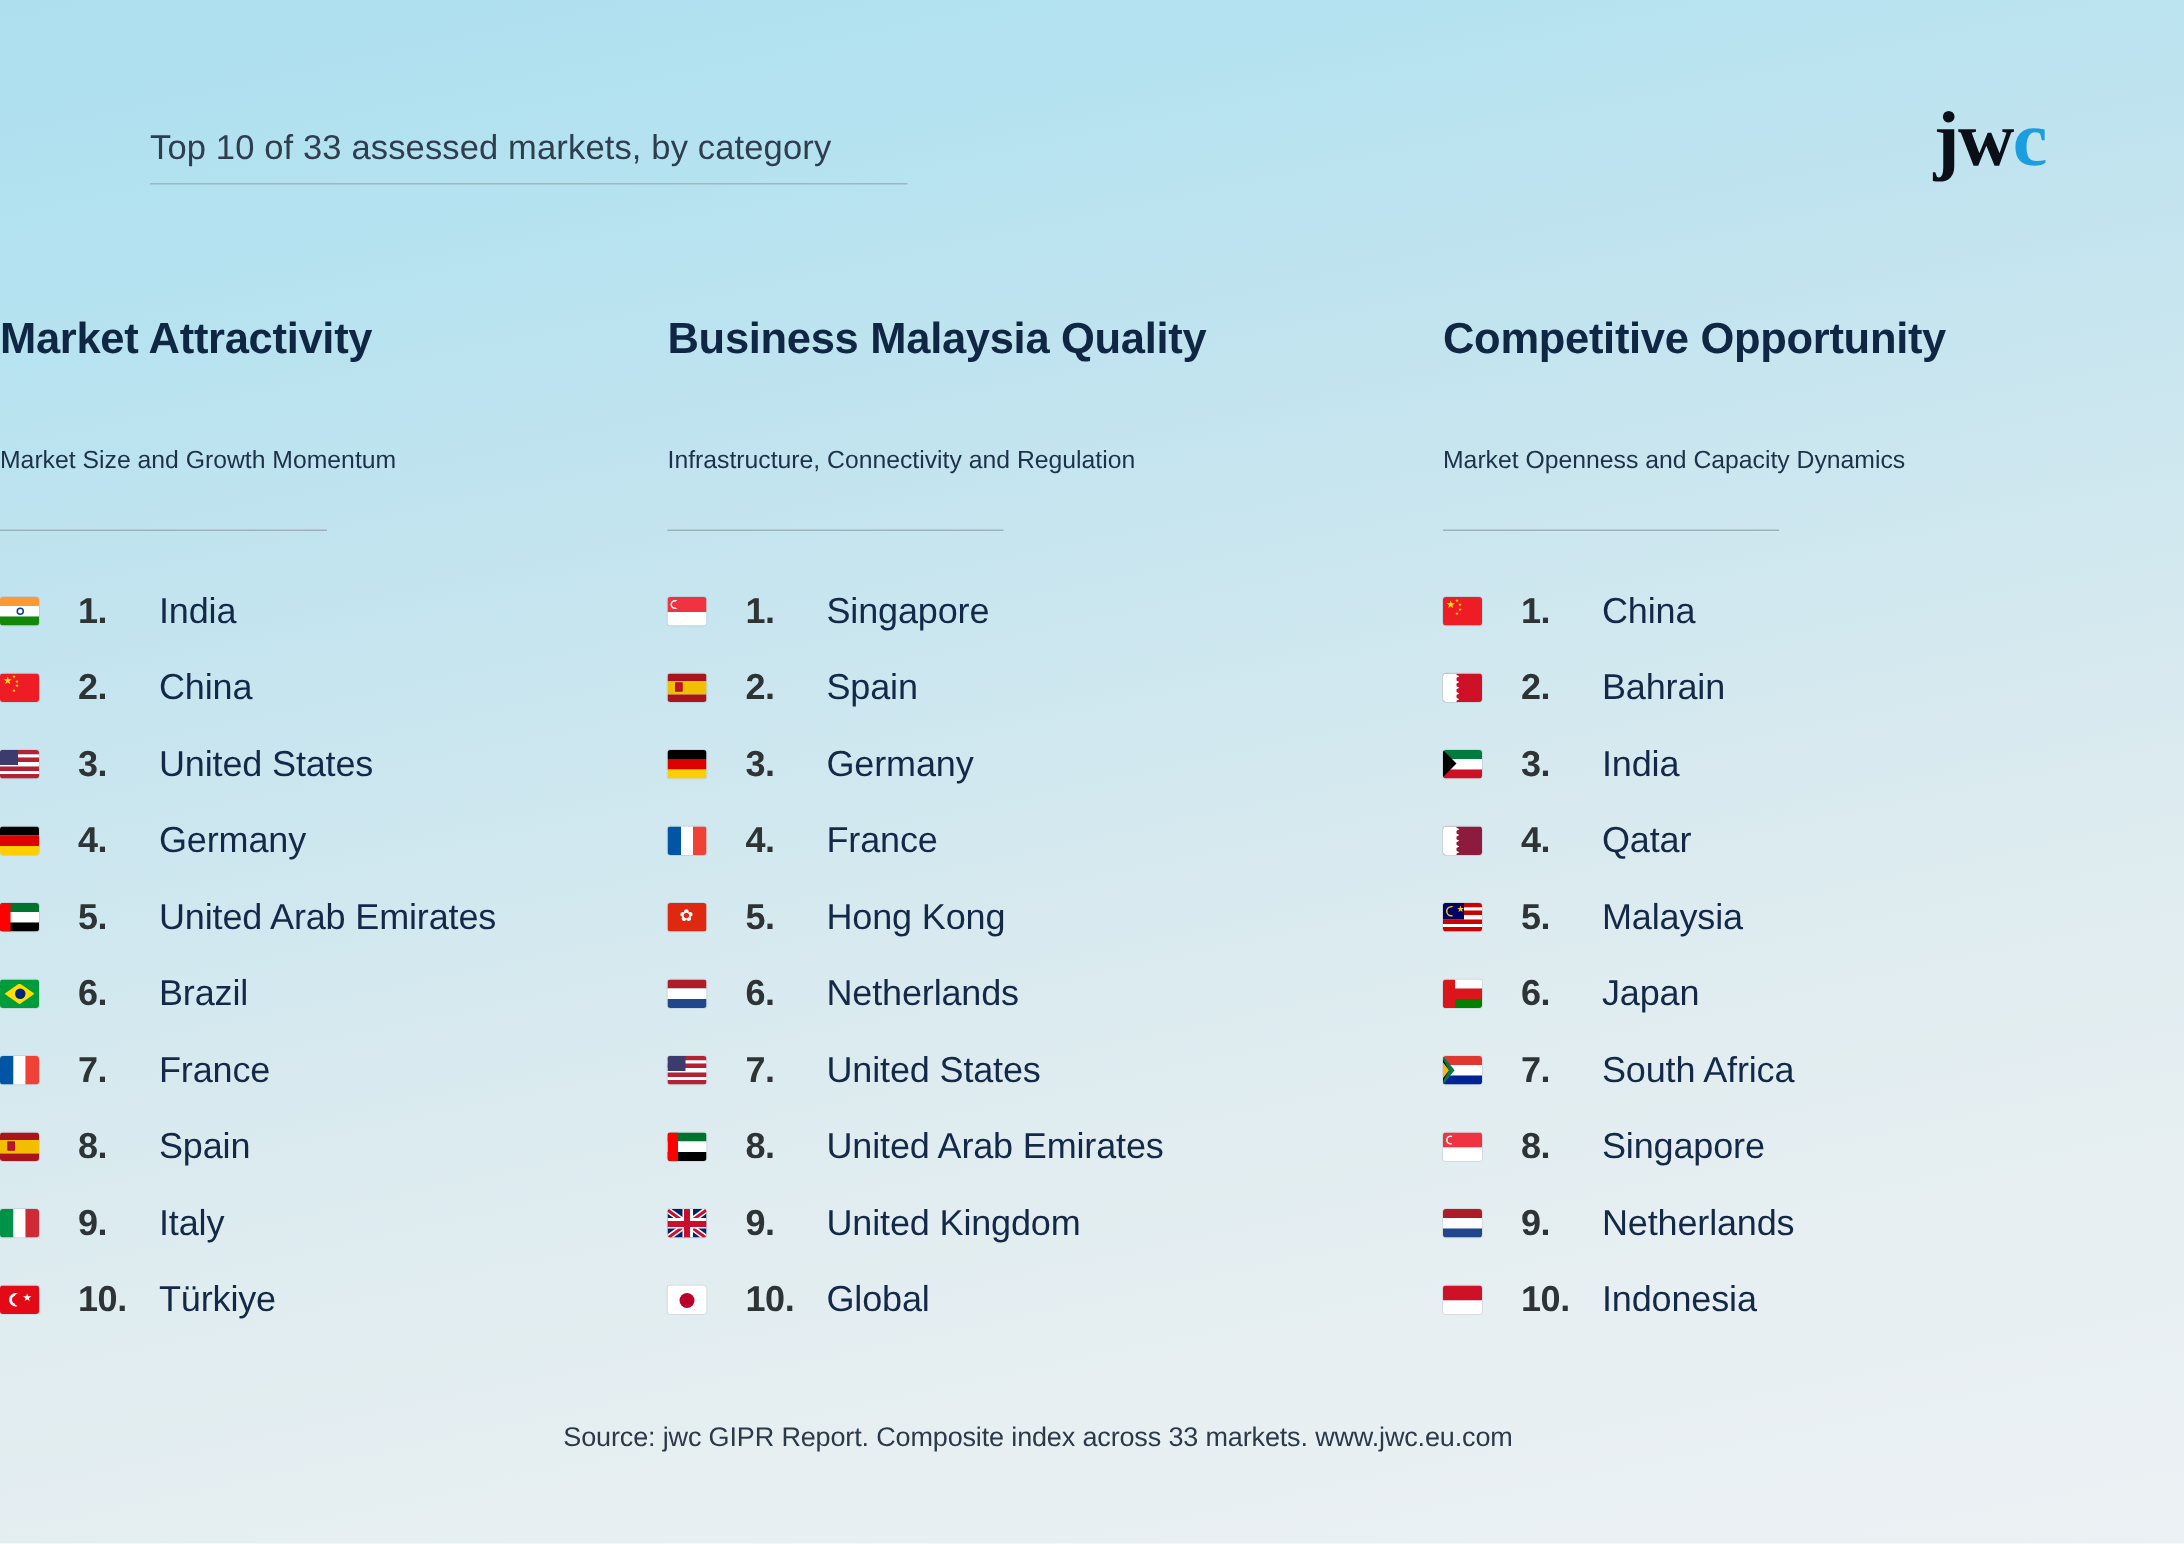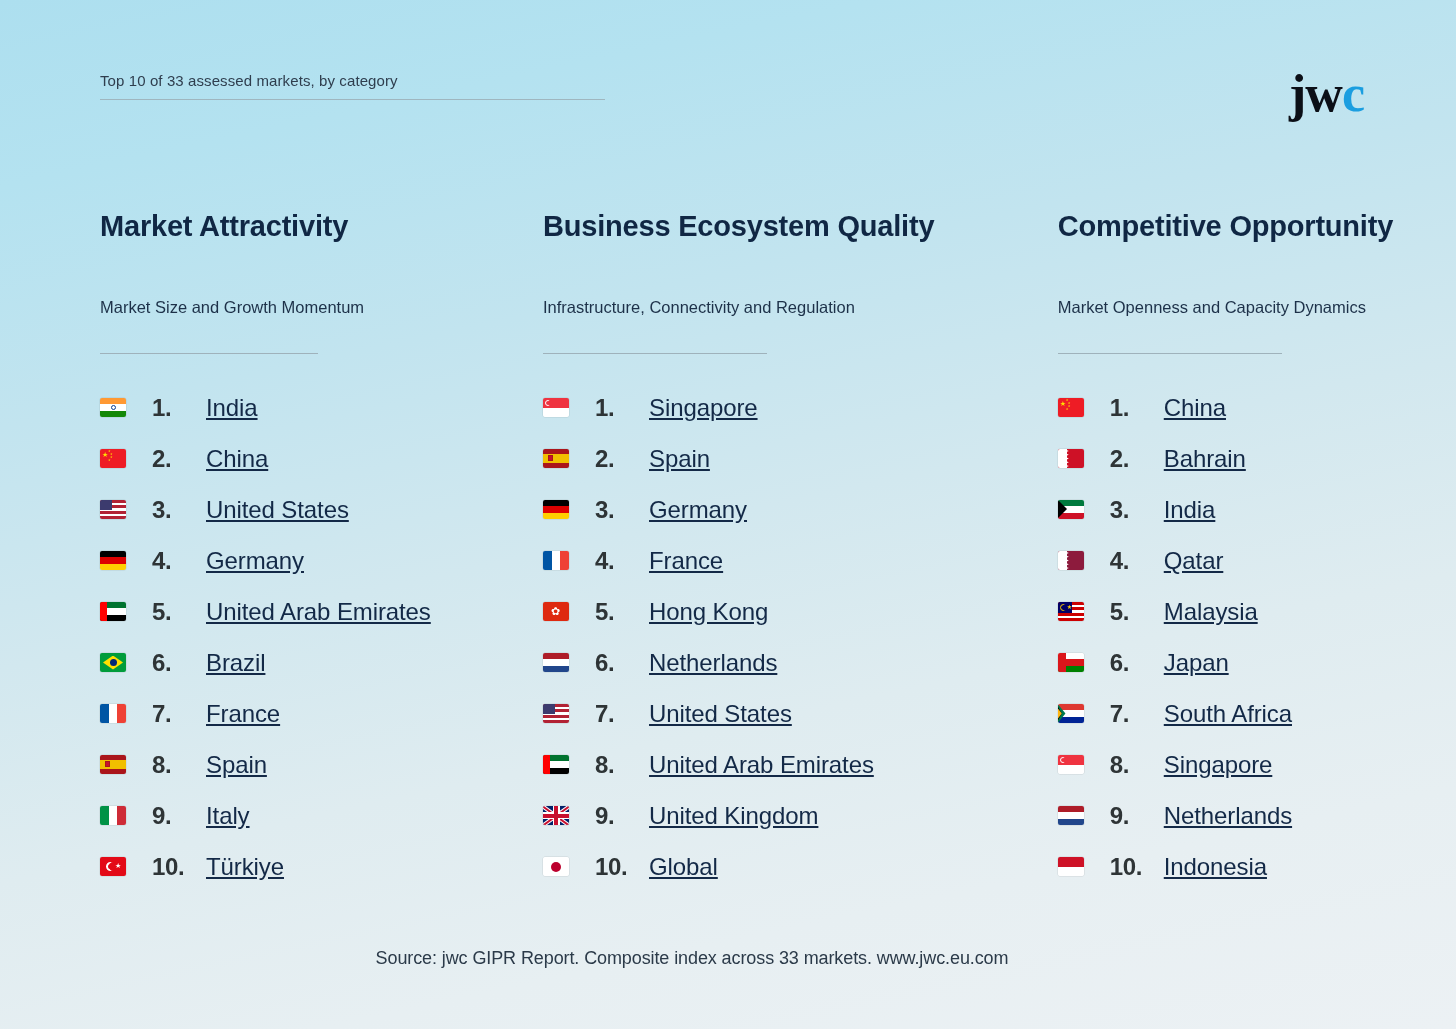--- a/index.html
+++ b/index.html
@@ -40,23 +40,24 @@
 
   .title {
     font-size: 44px;
     font-weight: 700;
     letter-spacing: -0.6px;
     color: #0f2744;
     line-height: 1.12;
   }
 
   .subtitle {
-    font-size: 15px;
+    font-size: 23px;
     font-weight: 400;
     color: #2f3e4e;
+    margin-top: 13px;
     letter-spacing: 0.1px;
   }
 
   .subtitle-rule {
     width: 505px;
     height: 1px;
     background: #9fb6bf;
     margin-top: 10px;
   }
 
@@ -76,21 +77,21 @@
   
   .columns {
     position: absolute;
     top: 208px;
     left: 0;
     width: 1456px;
     display: flex;
   }
 
   .column { position: relative; }
-  .col-1 { margin-left: 100px; width: 445px; }
+  .col-1 { width: 445px; }
   .col-2 { margin-left: 0px;   width: 505px; }
   .col-3 { margin-left: 12px;   width: 400px; }
 
   .col-title {
     font-size: 29px;
     font-weight: 700;
     line-height: 1.3;
     color: #102744;
     letter-spacing: -0.2px;
     min-height: 76px;
@@ -144,21 +145,20 @@
     flex: 0 0 54px;
     letter-spacing: -0.3px;
   }
 
   .rank-name {
     font-size: 24px;
     font-weight: 400;
     color: #132947;
     letter-spacing: -0.1px;
     white-space: nowrap;
-    text-decoration: underline;
   }
 
   
   .footer {
     position: absolute;
     left: 0;
     top: 948px;
     width: 1384px;
     text-align: center;
     font-size: 18px;
@@ -307,21 +307,21 @@
               <span class="f-layer" style="left:9px;top:5px;width:8px;height:9px;background:#e30a17;border-radius:50%"></span>
               <span class="f-layer" style="left:15px;top:5px;color:#fff;font-size:7px;line-height:7px">★</span>
             </span>
             <span class="rank-num">10.</span>
             <span class="rank-name">Türkiye</span>
           </li>
         </ul>
     </div>
 
     <div class="column col-2">
-      <div class="col-title">Business Ecosystem Quality</div>
+      <div class="col-title">Business Malaysia Quality</div>
       <div class="col-sub">Infrastructure, Connectivity and Regulation</div>
       <div class="col-rule"></div>
       <ul class="rank-list">
           <li class="rank-item">
             <span class="flag">
               <span class="f-stripes-h">
                 <i style="background:#ef3340"></i>
                 <i style="background:#fff"></i>
               </span>
               <span class="f-layer" style="left:2px;top:2px;width:6px;height:6px;border:1.2px solid #fff;border-radius:50%"></span>

